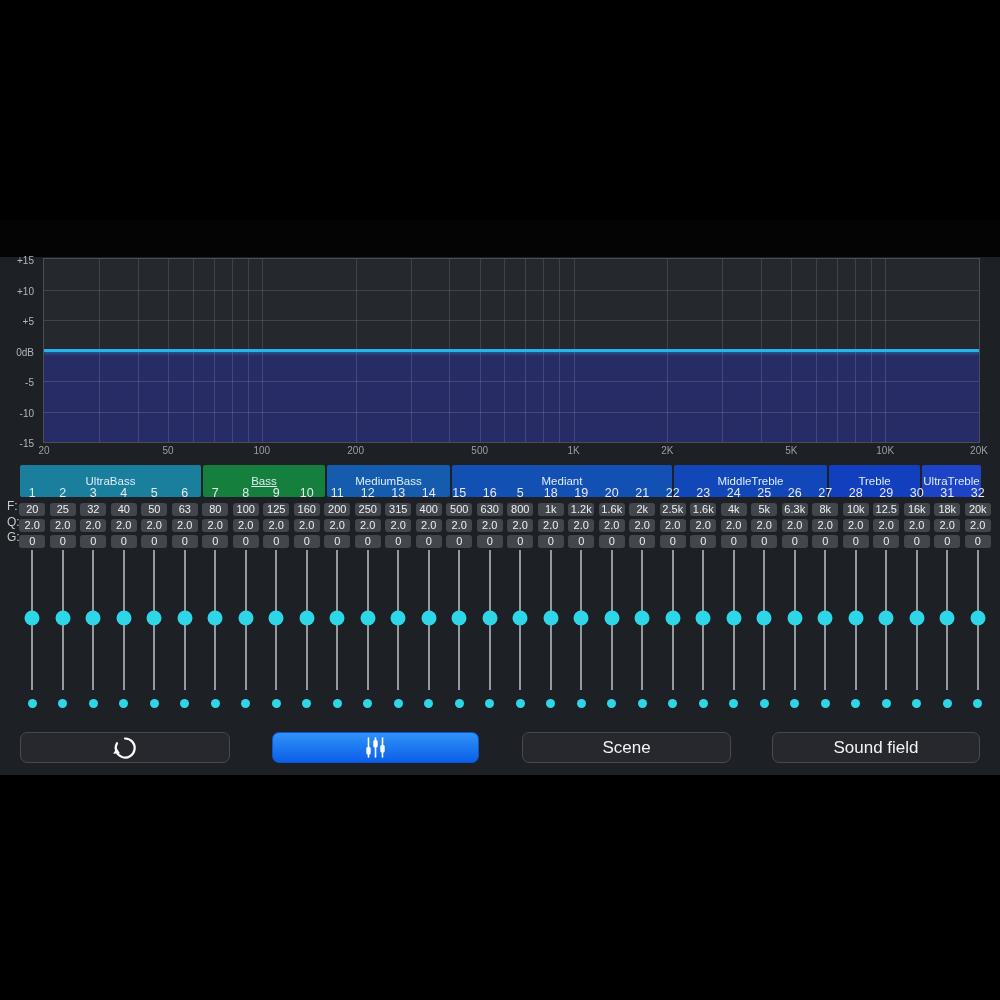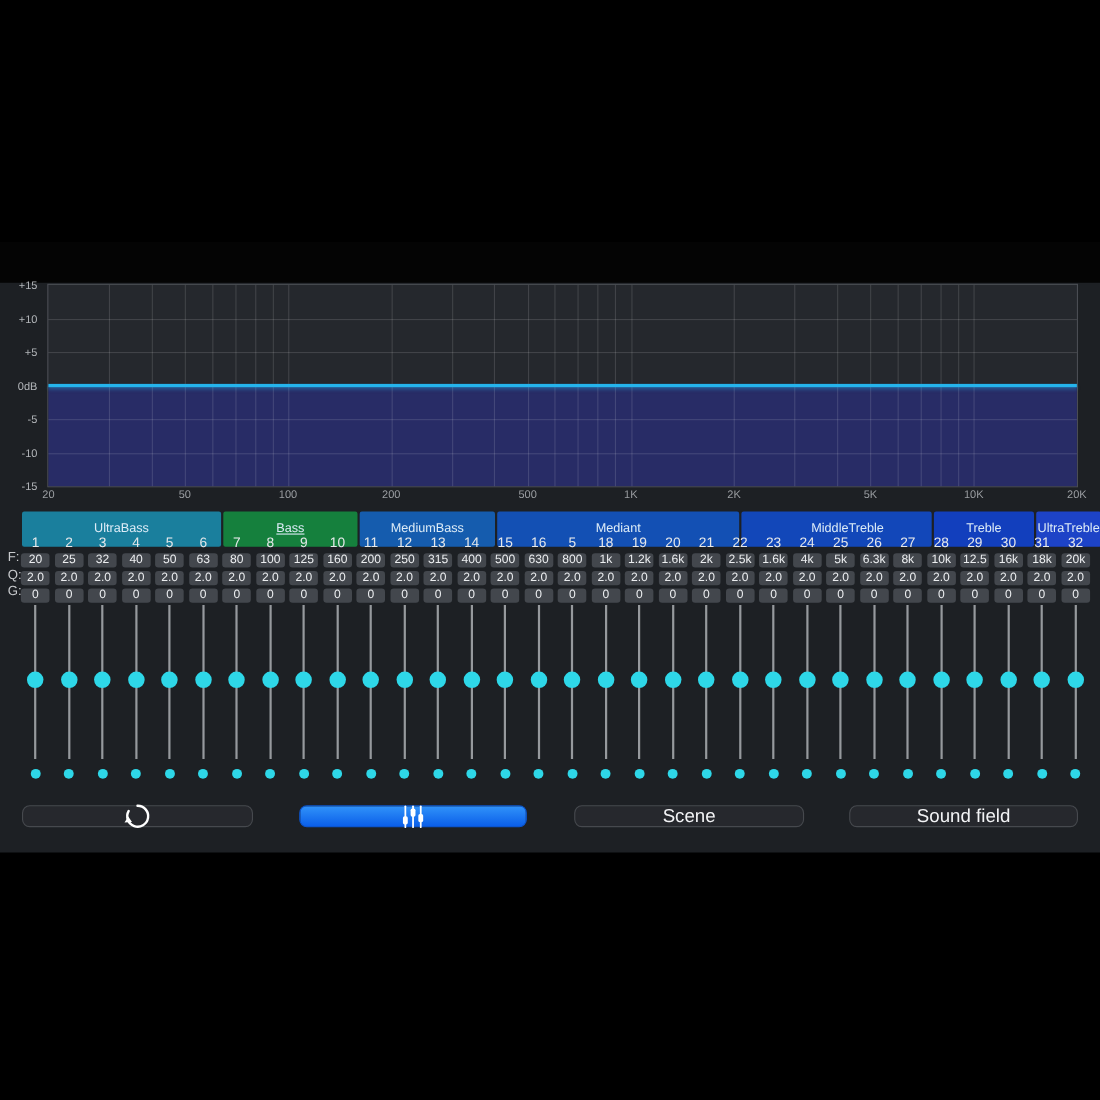--- a/index.html
+++ b/index.html
@@ -39,21 +39,21 @@
   
   .sliders{position:absolute;left:17px;top:293px;width:976px;height:140px;display:flex;}
   .slider-col{flex:1 1 0;position:relative;}
   .track{position:absolute;left:50%;top:0;bottom:0;width:2px;margin-left:-1px;background:#96999d;}
   .knob{position:absolute;left:50%;top:48.5%;width:15px;height:15px;border-radius:50%;
         background:#2ed7e8;transform:translate(-50%,-50%);}
   .dots{position:absolute;left:17px;top:441px;width:976px;height:10px;display:flex;}
   .dot-cell{flex:1 1 0;display:flex;align-items:center;justify-content:center;}
   .dot{width:9px;height:9px;border-radius:50%;background:#2ed7e8;}
   
-  .btn{position:absolute;top:475px;height:20px;border-radius:7px;box-sizing:border-box;
+  .btn{position:absolute;top:475px;height:31px;border-radius:7px;box-sizing:border-box;
        display:flex;align-items:center;justify-content:center;background:#26282d;
        border:1px solid #46494e;color:#f2f3f5;font-size:17px;}
   .btn.blue{background:linear-gradient(180deg,#3092f9 0%,#0b5fe9 100%);border:1px solid #0b55d0;}
 </style>
 </head>
 <body>
 
 <div class="screen">
 
   <div class="statusbar">
@@ -155,21 +155,21 @@
         <div class="xlab" style="left: 747.358px;">5K</div>
         <div class="xlab" style="left: 841.179px;">10K</div>
         <div class="xlab" style="left: 935px;">20K</div>
       </div>
 
     <div class="bandbar">
         <div class="band" style="background: rgb(26, 127, 157); flex: 0 0 181px;">UltraBass</div>
         <div class="band" style="background: #15803d; flex: 0 0 122px; text-decoration: underline;">Bass</div>
         <div class="band" style="background: rgb(21, 92, 174); flex: 0 0 123px;">MediumBass</div>
         <div class="band" style="background: rgb(19, 80, 180); flex: 0 0 220px;">Mediant</div>
-        <div class="band" style="background: rgb(18, 71, 185); flex: 0 0 153px; padding-left: 20px;">MiddleTreble</div>
+        <div class="band" style="background: rgb(18, 71, 185); flex: 0 0 153px;">MiddleTreble</div>
         <div class="band" style="background: rgb(18, 63, 189); flex: 0 0 91px;">Treble</div>
         <div class="band" style="background: rgb(29, 67, 199); flex: 0 0 59px;">UltraTreble</div>
       </div>
 
     <span class="rowlab" style="top:243px;">F:</span>
     <span class="rowlab" style="top:259px;">Q:</span>
     <span class="rowlab" style="top:274px;">G:</span>
     <div class="chan-cols">
         <div class="chan-col">
           <div class="chan-num">1</div>

